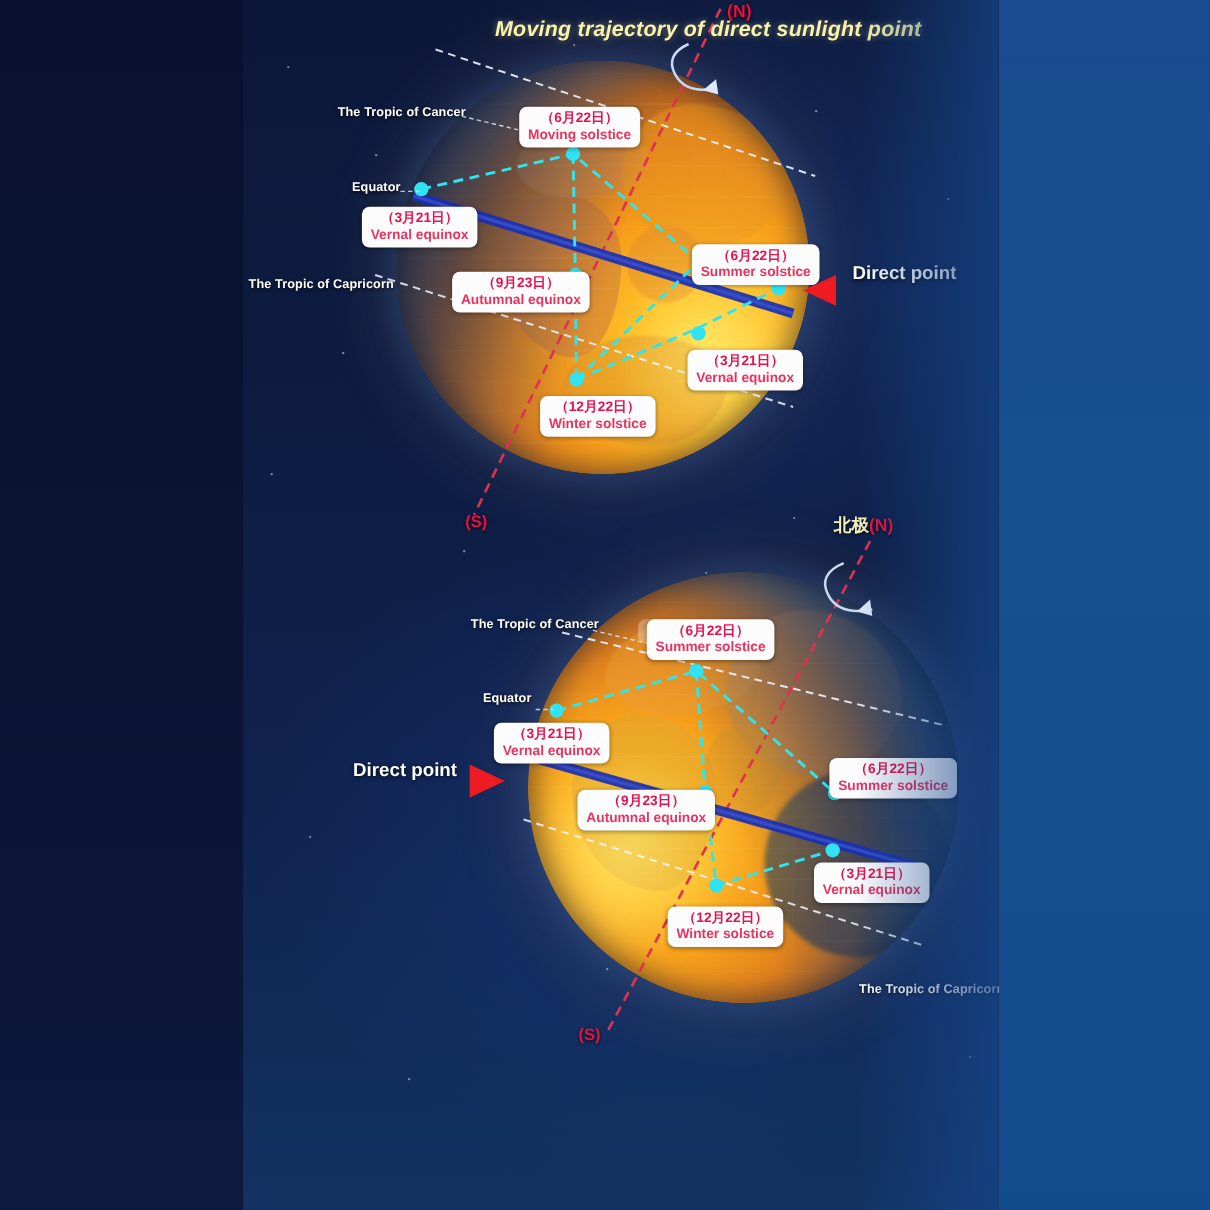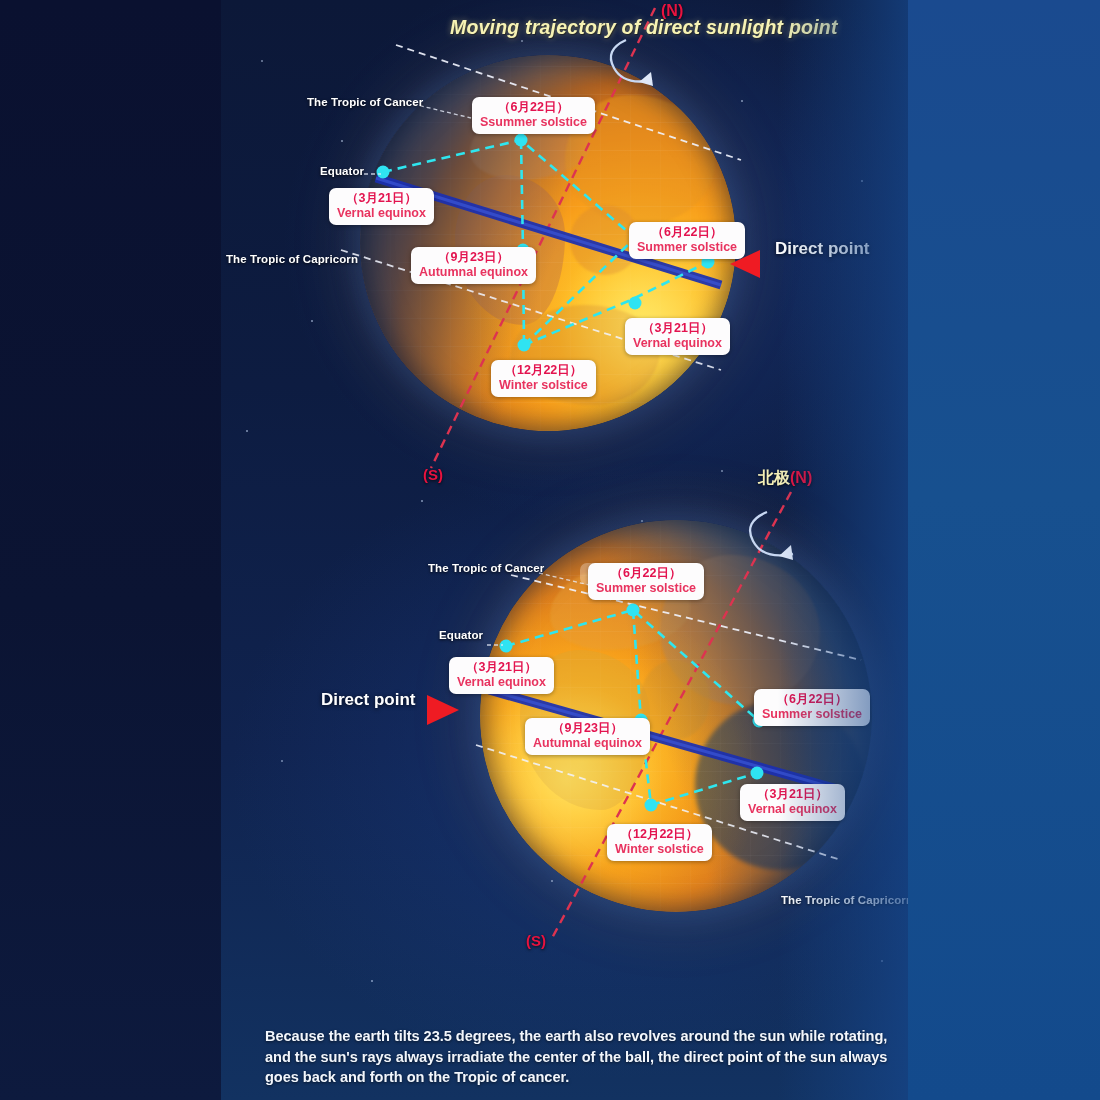--- a/index.html
+++ b/index.html
@@ -231,21 +231,21 @@
     </div>
 
     <div class="wlab" style="left:86px;top:96px;">The Tropic of Cancer</div>
     <div class="wlab" style="left:99px;top:165px;">Equator</div>
     <div class="wlab" style="left:5px;top:253px;">The Tropic of Capricorn</div>
 
     <div class="dp-label" style="left:554px;top:239px;">Direct point</div>
 
     <div class="chip" style="left:251px;top:97px;">
       <span class="d">（6月22日）</span>
-      <span class="n">Ssummer solstice</span>
+      <span class="n">Moving solstice</span>
     </div>
     <div class="chip" style="left:108px;top:188px;">
       <span class="d">（3月21日）</span>
       <span class="n">Vernal equinox</span>
     </div>
     <div class="chip" style="left:190px;top:247px;">
       <span class="d">（9月23日）</span>
       <span class="n">Autumnal equinox</span>
     </div>
     <div class="chip" style="left:270px;top:360px;">
@@ -299,15 +299,14 @@
       <span class="n">Summer solstice</span>
     </div>
     <div class="chip" style="left:519px;top:784px;">
       <span class="d">（3月21日）</span>
       <span class="n">Vernal equinox</span>
     </div>
 
     <div class="panel-right-fade"></div>
   </div>
 
-  <div class="caption">Because the earth tilts 23.5 degrees, the earth also revolves around the sun while rotating, and the sun's rays always irradiate the center of the ball, the direct point of the sun always goes back and forth on the Tropic of cancer.</div>
 
 </div>
 
 </body></html>

